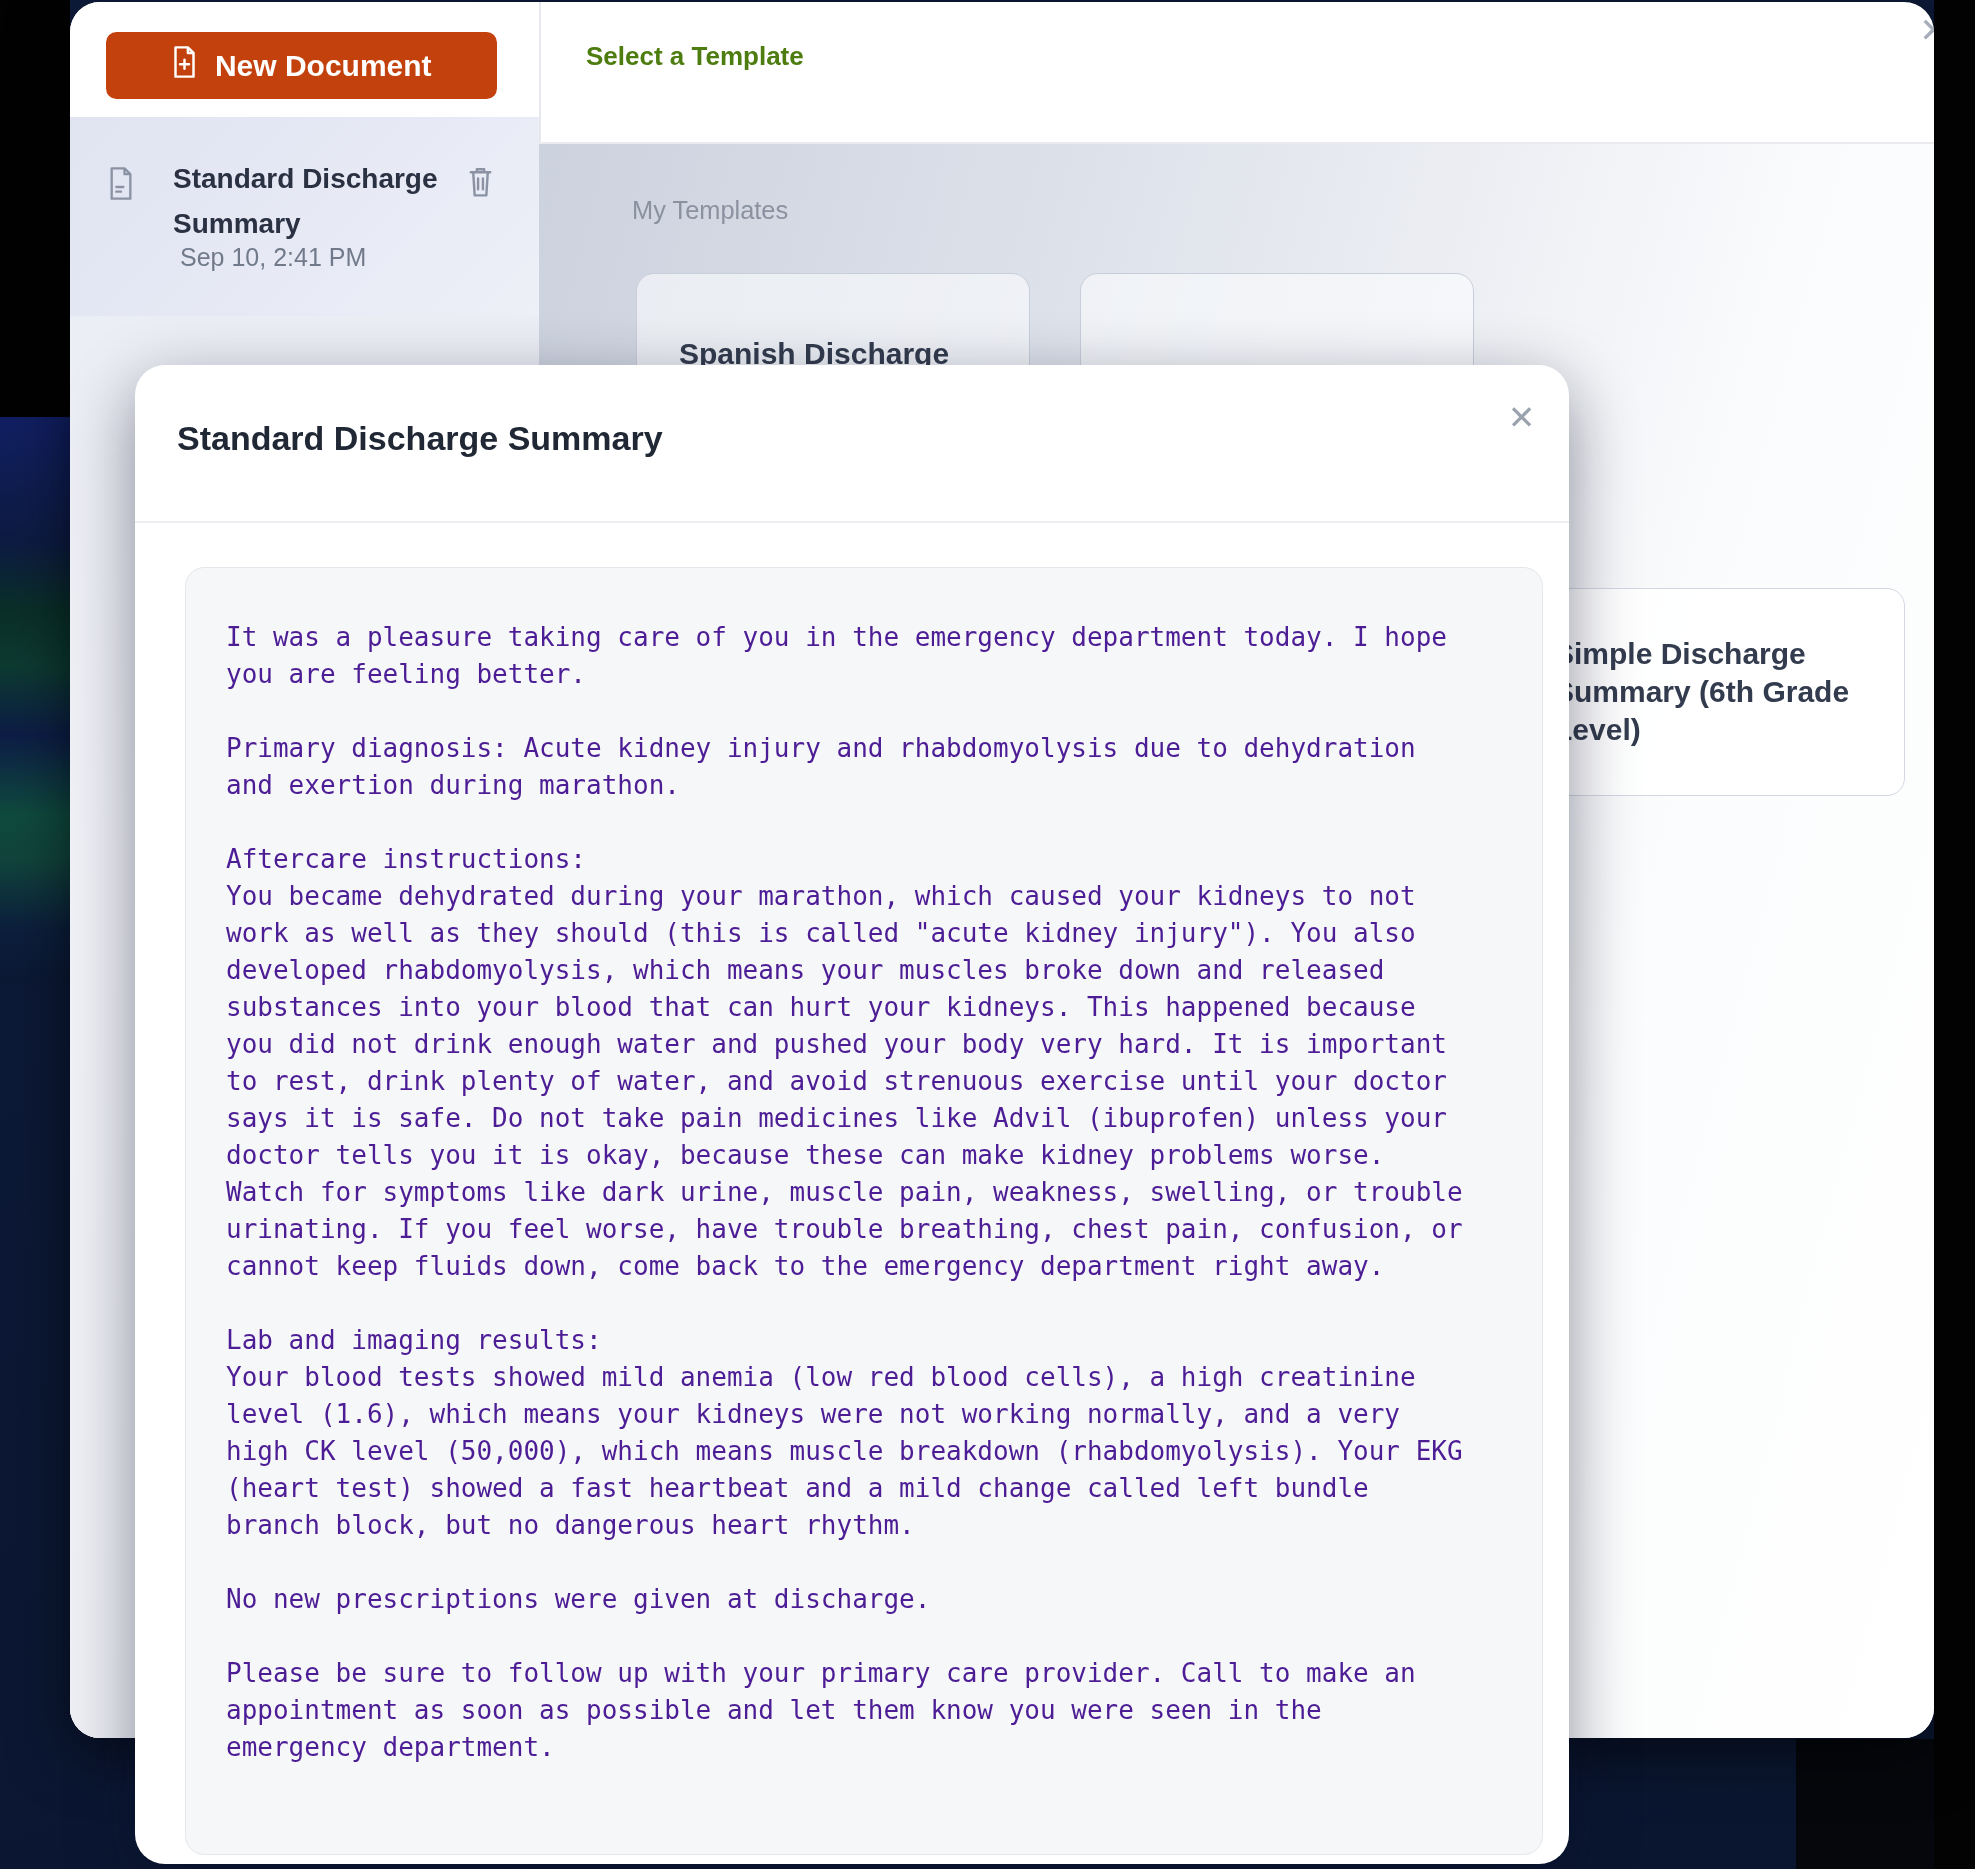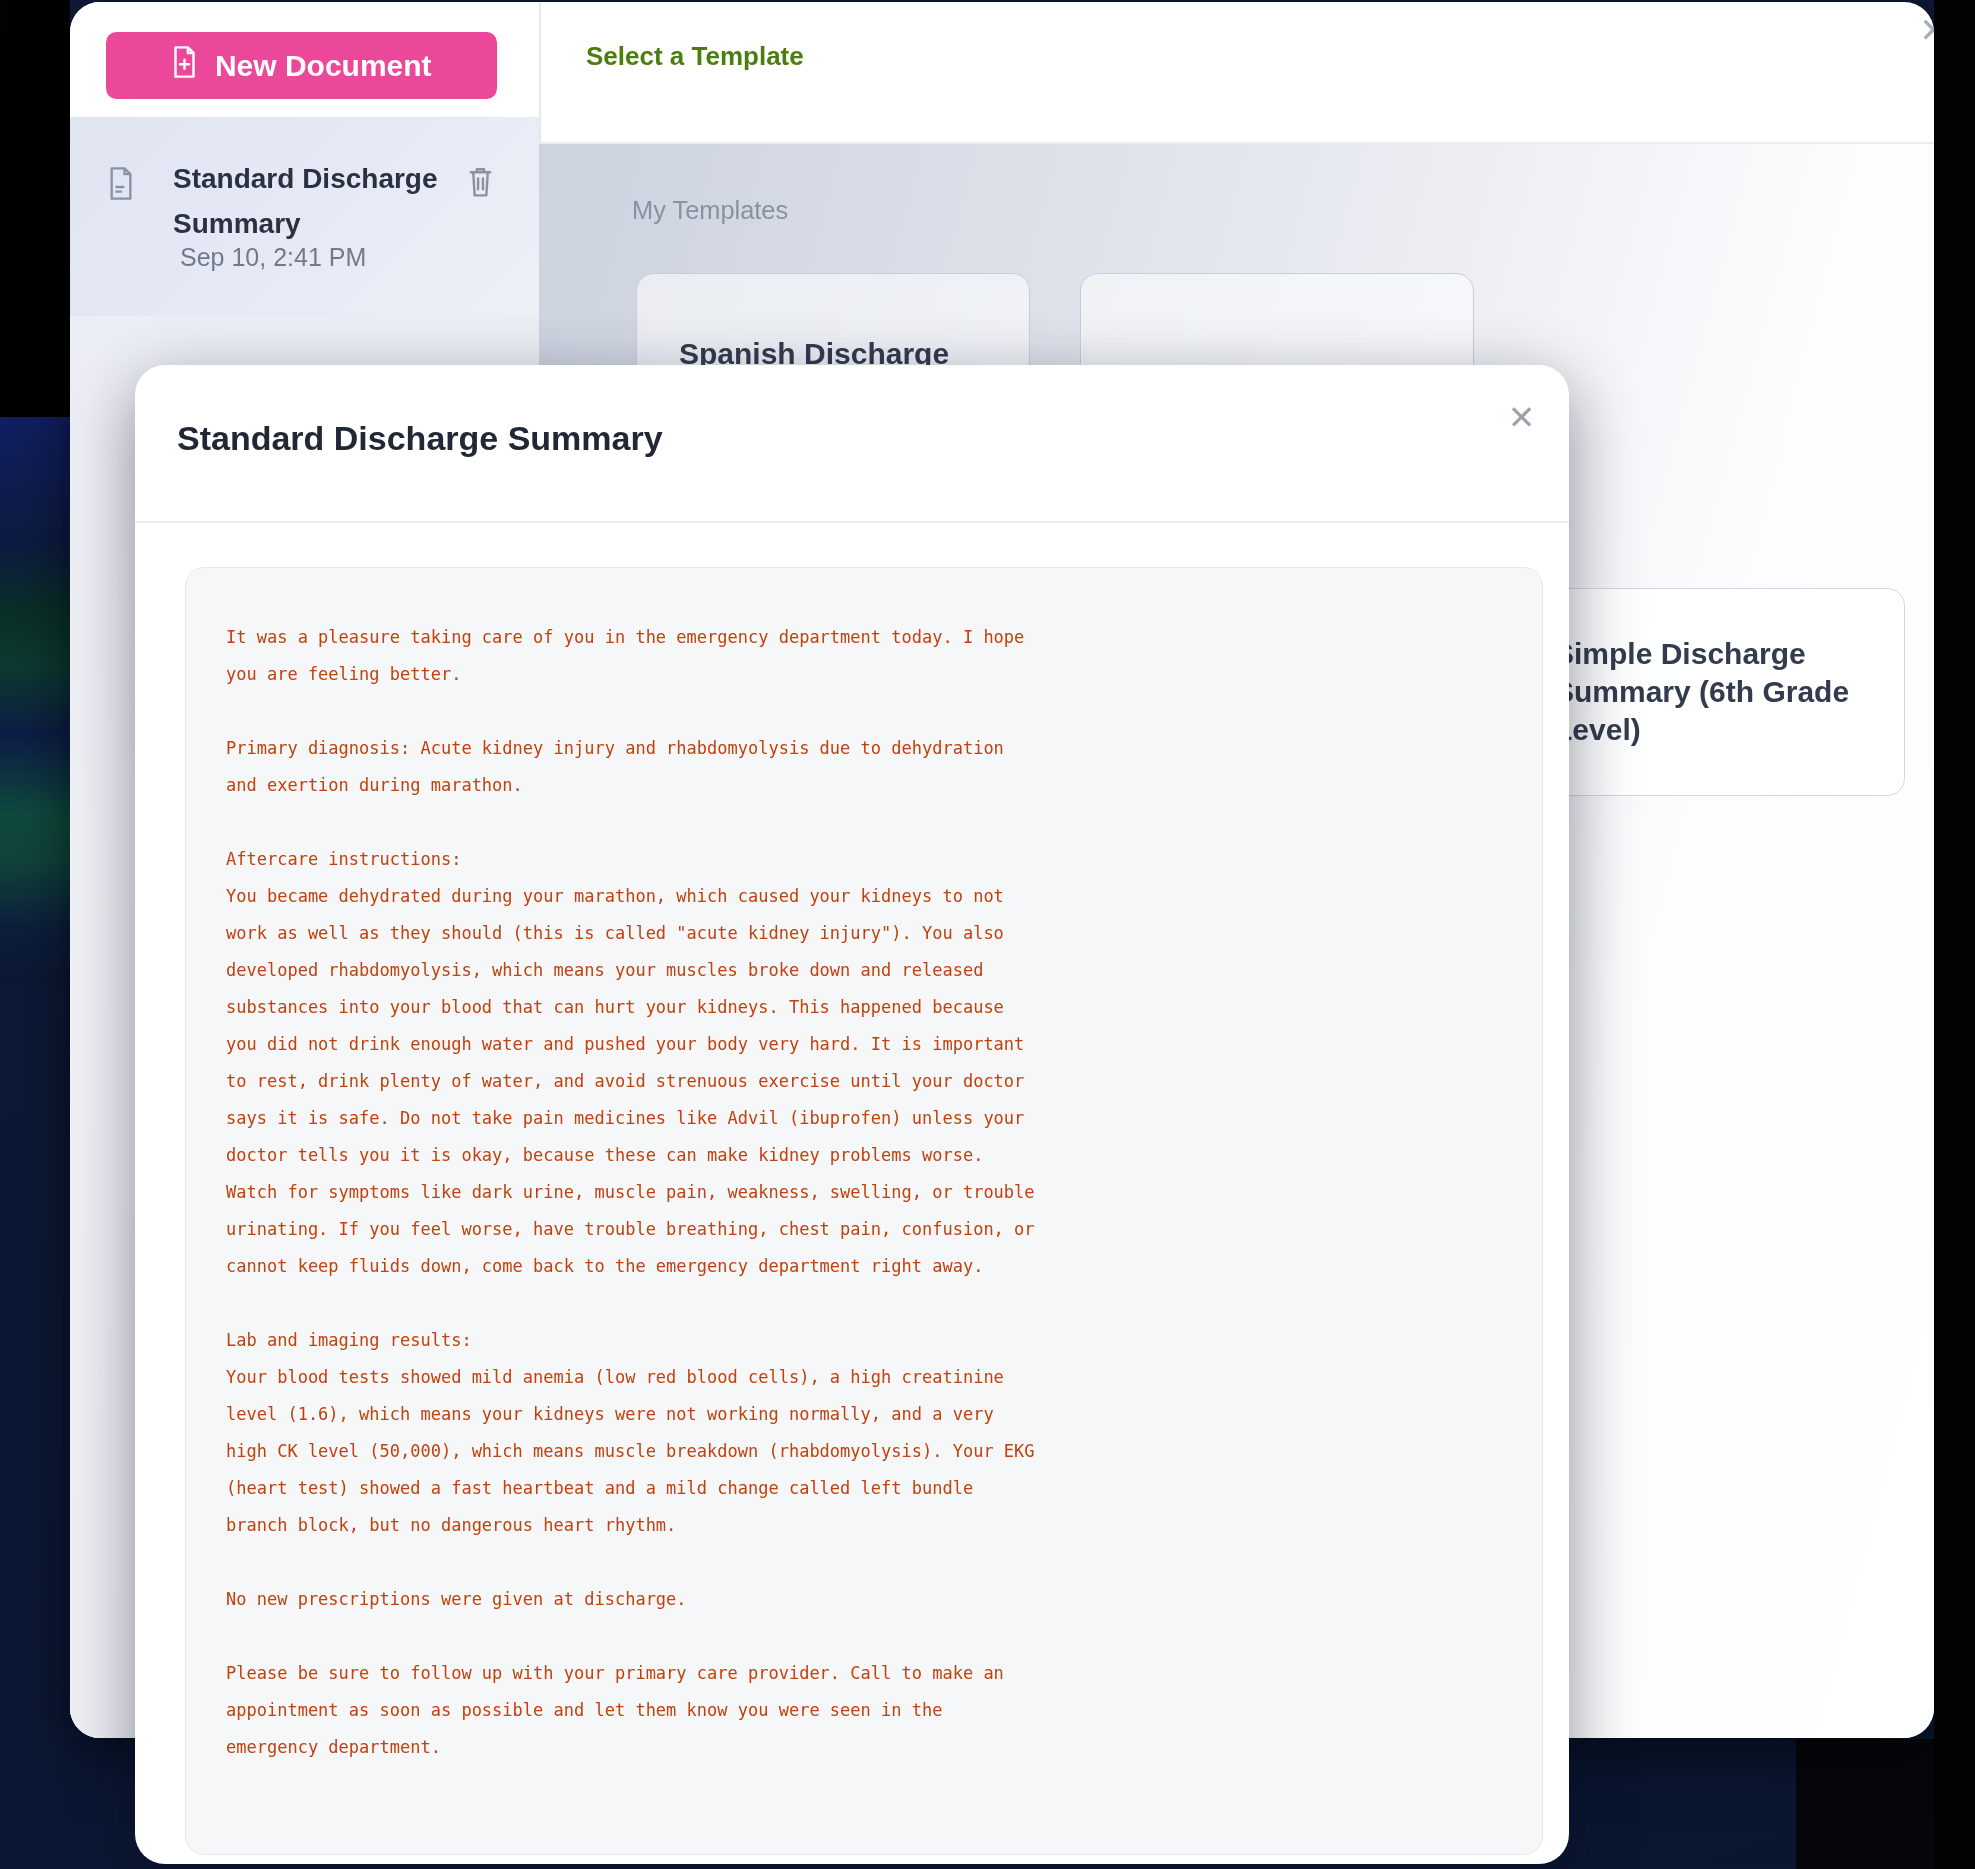--- a/index.html
+++ b/index.html
@@ -17,21 +17,21 @@
     background:linear-gradient(180deg,#111f63 0%,#0f1d50 12%,#0d1b42 22%,#0a2f28 34%,#0d3a31 44%,#0d1d46 56%,#0f4a3e 70%,#11443c 78%,#0c1f3c 90%,#0c1834 100%);}
   
   .app-panel{
     left:70px;top:2.2px;width:1864px;height:1736px;background:#ffffff;
     border-radius:30px;overflow:hidden;box-shadow:0 15px 60px rgba(0,0,0,.55);
   }
   .sidebar{left:0;top:0;width:469px;height:100%;background:#ffffff;}
   .sidebar-below{left:0;top:314px;width:469px;height:1425px;
     background:linear-gradient(180deg,#eceef5 0%,#f1f2f7 40%,#eef0f5 100%);}
   .new-doc-btn{
-    left:36px;top:30px;width:391px;height:67px;background:#ec4899;border:none;
+    left:36px;top:30px;width:391px;height:67px;background:#c2410c;border:none;
     border-radius:10.5px;display:flex;align-items:center;justify-content:center;gap:16.5px;
     color:#ffffff;font-size:30px;font-weight:600;font-family:"Liberation Sans",sans-serif;cursor:pointer;
   }
   .doc-item{
     left:0;top:115px;width:469px;height:199px;
     background:linear-gradient(135deg,#e0e4f1 0%,#e7eaf5 55%,#eef0f8 100%);cursor:pointer;
   }
   .doc-item-title{left:103px;top:39px;width:284px;font-size:28px;line-height:45px;
     font-weight:600;color:#2a3142;}
   .doc-item-time{left:110px;top:126px;font-size:25px;color:#717a8a;}
@@ -64,21 +64,21 @@
   .modal-title{left:42px;top:54px;font-size:34px;font-weight:700;color:#212835;}
   .modal-close{left:1364px;top:30px;width:45px;height:45px;background:transparent;border:none;
     font-size:33px;color:#9aa2ae;cursor:pointer;padding:0;line-height:45px;}
   .modal-divider{left:0;top:156px;width:1434px;height:1.5px;background:#eceef1;}
   .doc-box{
     left:50px;top:202px;width:1356px;height:1286px;background:#f6f7f9;
     border:1.5px solid #e4e7ec;border-radius:19.4px;overflow:hidden;
   }
   .doc-text{
     margin:0;padding:51px 30px 30px 40px;
-    font-family:"DejaVu Sans Mono", monospace;font-size:17px;line-height:37px;color:#c2410c;
+    font-family:"DejaVu Sans Mono", monospace;font-size:26px;line-height:37px;color:#4c1d95;
     white-space:pre;
   }
 </style>
 </head>
 <body>
 
 <div class="abs bg-black-tl"></div>
 <div class="abs bg-strip"></div>
 <div class="abs bg-black-right"></div>
 <div class="abs bg-black-br"></div>

